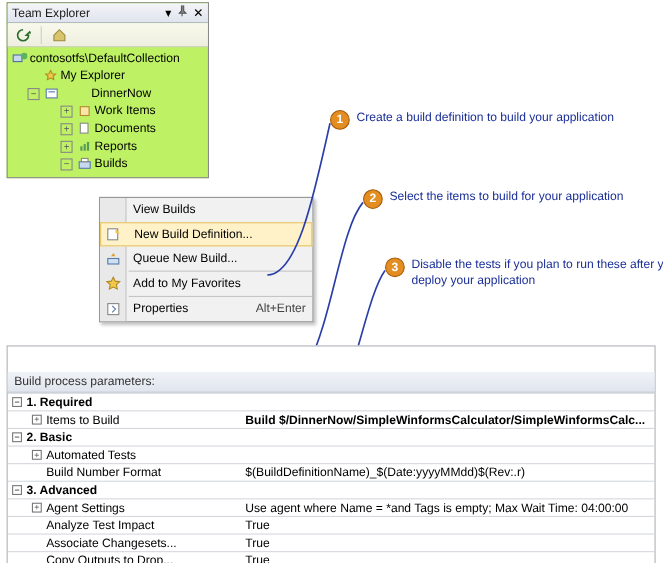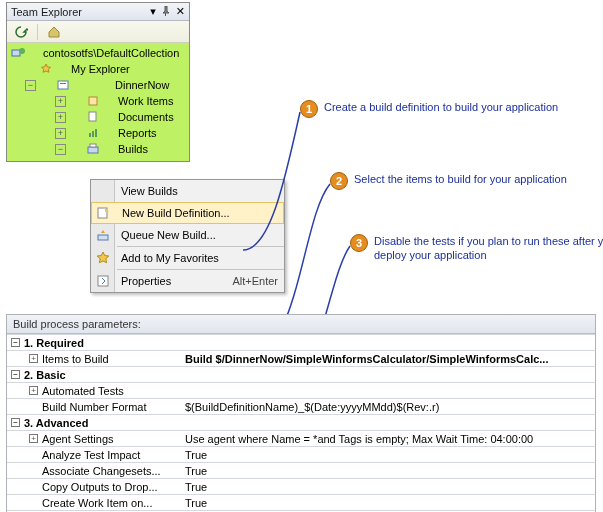--- a/index.html
+++ b/index.html
@@ -6,21 +6,21 @@
   body { margin: 0; background: #fff; width: 603px; height: 512px; position: relative; }
 
   
   .te-panel { position: absolute; left: 6px; top: 2px; width: 184px; background: #bef264; border: 1px solid #8a8a8a; }
   .te-title { display: flex; align-items: center; background: linear-gradient(#f4f5f8,#dfe4ee); height: 18px; padding: 0 4px; border-bottom: 1px solid #b5b9c4; }
   .te-title-text { flex: 1; color: #1a1a1a; }
   .te-title-icons { display: flex; gap: 6px; align-items: center; }
   .te-toolbar { height: 22px; background: linear-gradient(#f8f8ec,#efefe0); display: flex; align-items: center; gap: 6px; padding: 0 4px; border-bottom: 1px solid #cfcfc0; }
   .tool-btn { width: 20px; height: 18px; display: flex; align-items: center; justify-content: center; border: 1px solid transparent; }
   .tree { padding: 2px 2px 4px 2px; }
-  .tree-row { display: flex; align-items: center; height: 16px; gap: 18px; padding-left: 2px; }
+  .tree-row { display: flex; align-items: center; height: 16px; gap: 2px; padding-left: 2px; }
   .tree-row .lbl { white-space: nowrap; }
   .ind1 { padding-left: 30px; }
   .ind2 { padding-left: 46px; }
   .bold { font-weight: normal; padding-left: 27px; }
   .boxchar { width: 11px; height: 11px; border: 1px solid #888; font-size: 9px; line-height: 9px; text-align: center; color: #555; margin-right: 2px; }
   .treeicon { width: 14px; display:flex; align-items:center; justify-content:center; }
 
   
   .ctxmenu { position: absolute; left: 90px; top: 179px; width: 195px; background: #f1f1f1; border: 1px solid #979797; box-shadow: 2px 2px 3px rgba(0,0,0,0.25); }
   .ctx-strip { position: absolute; left: 0; top: 0; bottom: 0; width: 24px; background: #e9e9e9; border-right: 1px solid #c5c5c5; }
@@ -31,25 +31,25 @@
   .ctx-shortcut { position: absolute; right: 6px; color: #444; }
 
   
   .callout { position: absolute; width: 270px; display:flex; gap:6px; }
   .callout-num { width: 18px; height: 18px; border-radius: 50%; background: #e48d21; color: #fff; font-weight: bold; display:flex; align-items:center; justify-content:center; border:1px solid #a65e0c; flex-shrink:0; }
   .callout-text { color: #1b2f97; line-height: 14px; }
   svg.line { position: absolute; pointer-events: none; }
 
   
   .grid { position: absolute; left: 6px; top: 314px; width: 590px; border: 1px solid #aeb2b8; background: #fff; }
-  .grid-header { background: linear-gradient(#f0f3f7,#e0e5ee); padding: 3px 6px; color: #333; border-bottom: 1px solid #b7bcc6; }
+  .grid-header { background: linear-gradient(#f0f3f7,#e0e5ee); padding: 3px 6px; color: #333; border-bottom: 1px solid #b7bcc6; margin-top: 23px; }
   .grid-row { display: flex; border-top: 1px solid #d4d7dc; height: 16px; align-items:center; }
   .grid-row:first-of-type { border-top: none; }
   .cell-a { width: 174px; display:flex; align-items:center; padding-left: 2px; }
-  .cell-b { flex: 1; padding-left: 4px; overflow: hidden; white-space: nowrap; text-overflow: ellipsis; }
+  .cell-b { flex: 1; padding-left: 4px; overflow: hidden; white-space: nowrap; text-overflow: ellipsis; margin-left: 38px; }
   .cat .cell-a { font-weight: bold; }
   .prop .cell-a { padding-left: 20px; }
   .valbold { font-weight: bold; }
   .boxtoggle { width: 9px; height: 9px; border: 1px solid #777; font-size: 8px; line-height: 8px; text-align:center; margin: 0 4px 0 2px; color:#555; }
 
   
   .ic { display:inline-block; }
 </style>
 </head>
 <body>

